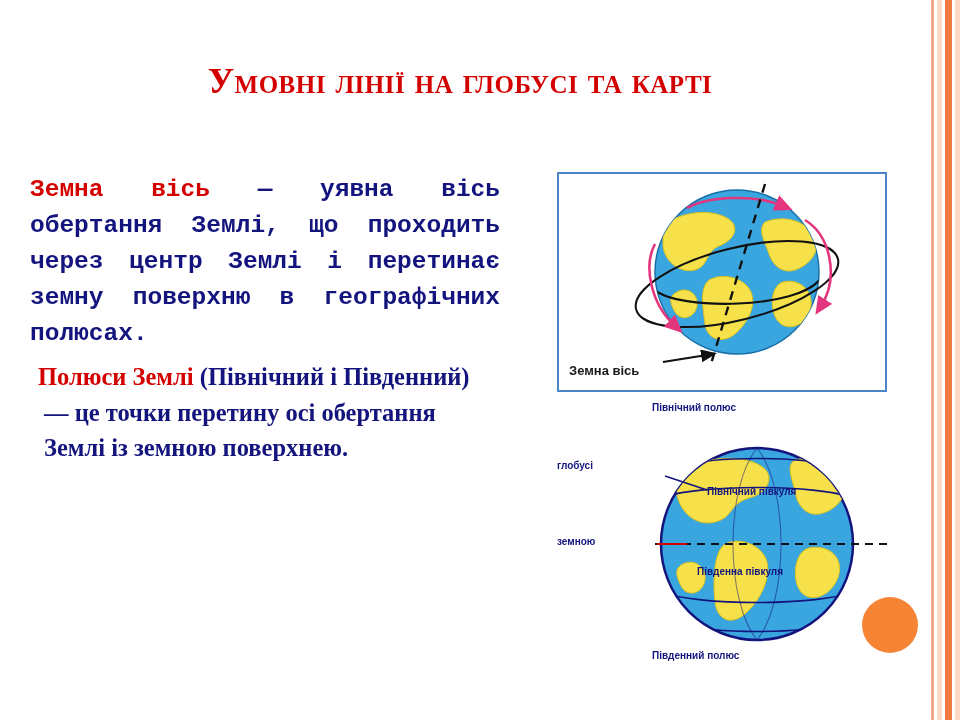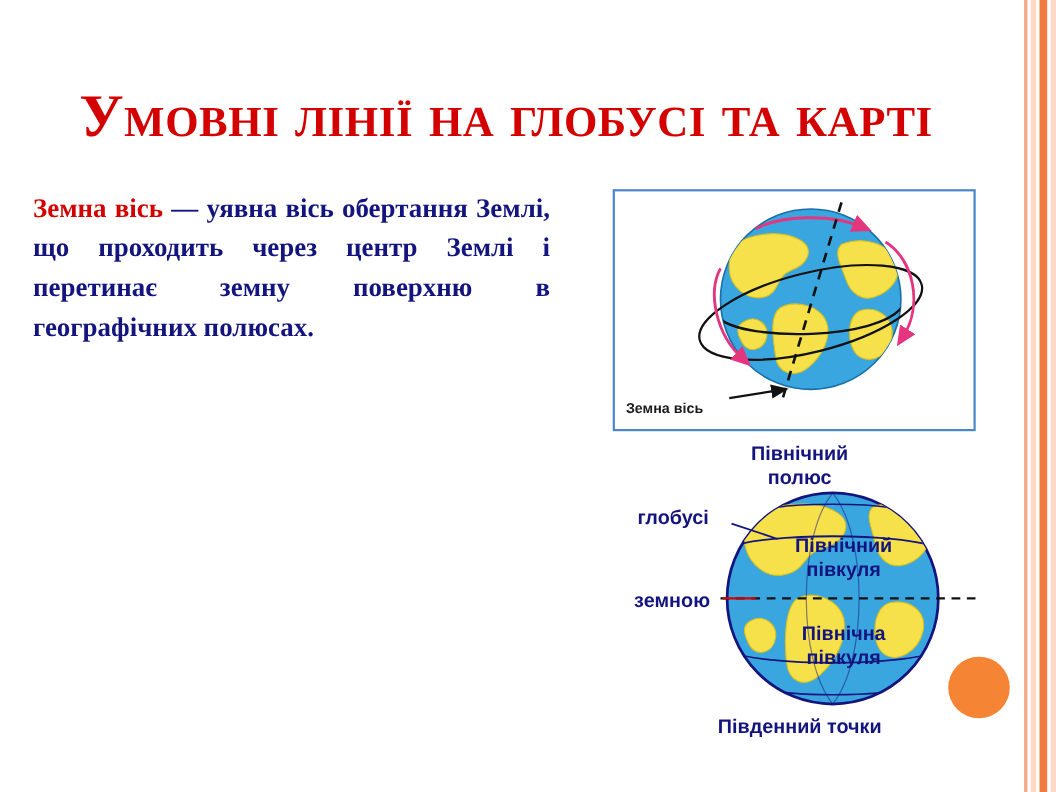--- a/index.html
+++ b/index.html
@@ -47,21 +47,21 @@
   
   .slide-title {
     position: absolute;
     left: 60px;
     top: 34px;
     width: 800px;
     text-align: center;
     color: #d40000;
     font-family: "Liberation Serif", serif;
     font-weight: bold;
-    font-size: 55px;
+    font-size: 36px;
     line-height: 1.28;
     font-variant: small-caps;
     letter-spacing: 0.5px;
   }
 
   
   .text-col {
     position: absolute;
     left: 30px;
     top: 172px;
@@ -69,20 +69,21 @@
     color: #13147e;
     font-family: "Liberation Serif", serif;
     font-weight: bold;
     font-size: 24.5px;
     line-height: 1.47;
   }
   .para1 {
     text-align: justify;
     text-align-last: left;
     margin: 0 0 7px 0;
+    font-family: Liberation Mono, monospace;
   }
   .para2 {
     margin: 0;
     padding-left: 14px;
     text-indent: -6px;
     line-height: 1.45;
   }
   .kw {
     color: #d40000;
   }
@@ -115,22 +116,22 @@
     left: 557px;
     top: 398px;
     width: 330px;
     height: 290px;
   }
   .fig2 .cap {
     position: absolute;
     font-family: "Liberation Sans", sans-serif;
     font-weight: bold;
     color: #13147e;
-    font-size: 18px;
-    text-align: center;
+    font-size: 10px;
+    text-align: left;
     line-height: 1.2;
   }
   .cap-north { left: 95px; top: 4px;  width: 150px; }
   .cap-south { left: 95px; top: 252px; width: 150px; }
   .cap-par {
     left: 0px; top: 62px; width: 110px;
     text-align: right; font-size: 16px;
   }
   .cap-eq {
     left: 0px; top: 138px; width: 108px;
@@ -152,20 +153,21 @@
   <div class="bar bar-c"></div>
   <div class="bar bar-d"></div>
 </div>
 
 <div class="orange-dot"></div>
 
 <h1 class="slide-title">Умовні лінії на глобусі та карті</h1>
 
 <div class="text-col">
   <p class="para1"><span class="kw">Земна вісь</span><span> — уявна вісь обертання Землі, що проходить через центр Землі і перетинає земну поверхню в географічних полюсах.</span></p>
+  <p class="para2"><span class="kw">Полюси Землі</span><span> (Північний і Південний) — це точки перетину осі обертання Землі із земною поверхнею.</span></p>
 </div>
 
 <div class="fig1">
   <svg width="326" height="216" viewBox="0 0 326 216">
     <defs>
       <clipPath id="globeClip1">
         <circle cx="178" cy="98" r="82"></circle>
       </clipPath>
       <marker id="arrowPink" markerWidth="7" markerHeight="7" refX="3" refY="3.2" orient="auto">
         <path d="M0,0 L7,3.2 L0,6.4 Z" fill="#e4357f"></path>
@@ -227,18 +229,18 @@
     </g>
 
     <line x1="98" y1="146" x2="330" y2="146" stroke="#111" stroke-width="2" stroke-dasharray="8 6"></line>
 
     <line x1="108" y1="78" x2="150" y2="92" stroke="#13147e" stroke-width="1.6"></line>
 
     <line x1="100" y1="146" x2="130" y2="146" stroke="#d40000" stroke-width="2"></line>
   </svg>
 
   <div class="cap cap-north">Північний полюс</div>
-  <div class="cap cap-south">Південний точки</div>
+  <div class="cap cap-south">Південний полюс</div>
   <div class="cap cap-par">глобусі</div>
   <div class="cap cap-eq">земною</div>
   <div class="cap cap-nh">Північний півкуля</div>
-  <div class="cap cap-sh">Північна півкуля</div>
+  <div class="cap cap-sh">Південна півкуля</div>
 </div>
 
 </body></html>

